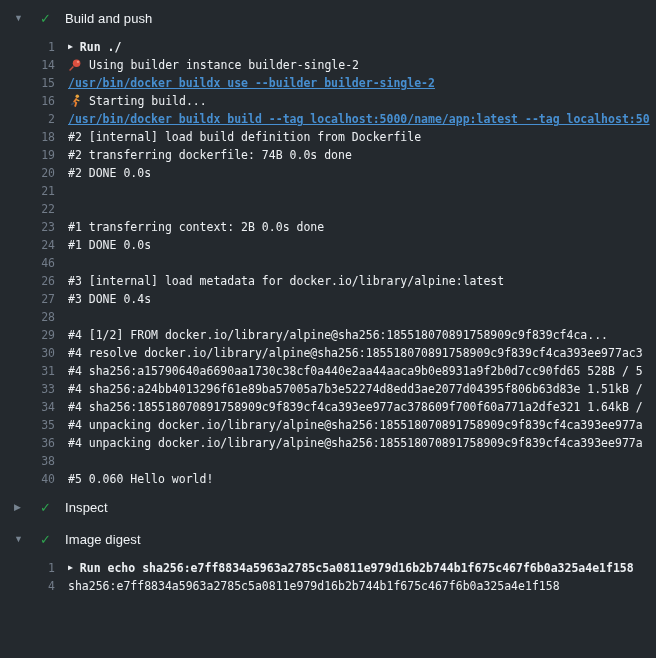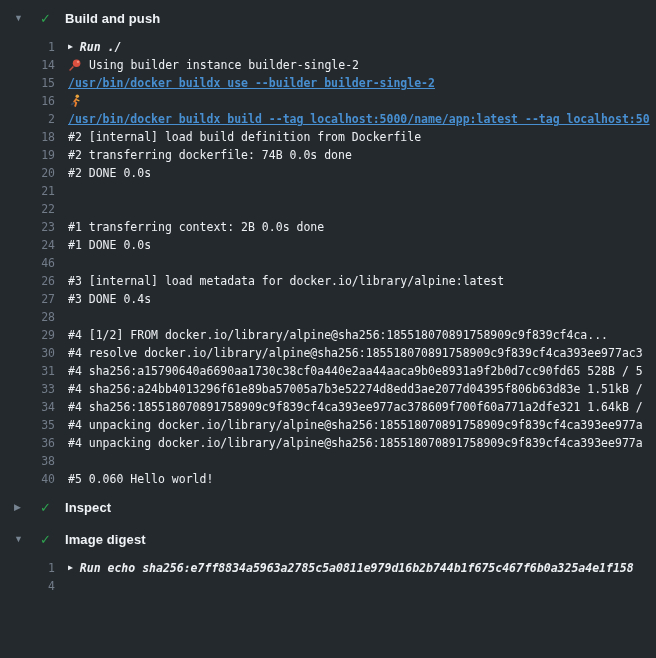--- a/index.html
+++ b/index.html
@@ -21,42 +21,42 @@
   }
   .caret {
     color: #768390; font-size: 9px; width: 12px; flex: none;
     line-height: 26px;
   }
   .check {
     color: #2ea44f; font-weight: bold; font-size: 13px;
     margin-left: 12px; width: 15px; text-align: center; flex: none;
   }
   .title {
-    color: #f0f3f6; font-weight: 700; font-size: 13px; margin-left: 12px;
+    color: #f0f3f6; font-weight: 400; font-size: 13px; margin-left: 12px;
     letter-spacing: 0.1px;
   }
   .lines { padding: 7px 0 6px 0; }
   .line {
     display: flex; height: 18px; line-height: 18px;
     font-size: 11.5px; white-space: pre; overflow: hidden;
   }
   .num {
     width: 55px; flex: none; text-align: right;
     color: #727c89; cursor: pointer; user-select: none;
   }
   .content {
     margin-left: 13px; color: #edf0f3; display: flex; align-items: center;
     white-space: pre; overflow: hidden; flex: 1 1 auto; min-width: 0;
   }
   .gchev { color: #edf0f3; font-size: 8px; margin-right: 7px; flex: none; }
   .line-icon { width: 14px; height: 14px; margin-right: 7px; flex: none; display: inline-flex; }
   .line-icon svg { width: 14px; height: 14px; }
   .txt { white-space: pre; }
   .txt.cmd { color: #478fd1; font-weight: bold; text-decoration: underline; }
-  .txt.grp { font-weight: bold; font-style: italic; }
+  .txt.grp { font-weight: bold; }
   .gap6 { height: 6px; }
 </style>
 </head>
 <body>
 
 <div id="log-viewer">
   <div class="section">
     <div class="step-header">
       <span class="caret">▼</span>
       <span class="check">✓</span>
@@ -97,20 +97,21 @@
   <div class="line">
     <span class="num">16</span>
     <span class="content">
       
       <span class="line-icon"><svg viewBox="0 0 16 16">
                 <circle cx="10.6" cy="2.6" r="2" fill="#e8a33d"></circle>
                 <path d="M10 5 L7.2 8.6 L9.4 10.2 L8 14.4" stroke="#e87f2e" stroke-width="2.1" fill="none"></path>
                 <path d="M9.6 6.4 L13 7.8" stroke="#e8a33d" stroke-width="1.6" fill="none"></path>
                 <path d="M7.4 9.4 L3.6 12.4" stroke="#3d4856" stroke-width="2" fill="none"></path>
               </svg></span>
+      <span class="txt">Starting build...</span>
     </span>
   </div>
 
   <div class="line">
     <span class="num">2</span>
     <span class="content">
       
       
       <span class="txt cmd">/usr/bin/docker buildx build --tag localhost:5000/name/app:latest --tag localhost:50</span>
     </span>
@@ -317,16 +318,21 @@
     <span class="num">1</span>
     <span class="content">
       <span class="gchev">▶</span>
       
       <span class="txt grp">Run echo sha256:e7ff8834a5963a2785c5a0811e979d16b2b744b1f675c467f6b0a325a4e1f158</span>
     </span>
   </div>
 
   <div class="line">
     <span class="num">4</span>
+    <span class="content">
+      
+      
+      <span class="txt">sha256:e7ff8834a5963a2785c5a0811e979d16b2b744b1f675c467f6b0a325a4e1f158</span>
+    </span>
   </div>
 </div>
   </div>
 </div>
 
 </body></html>

